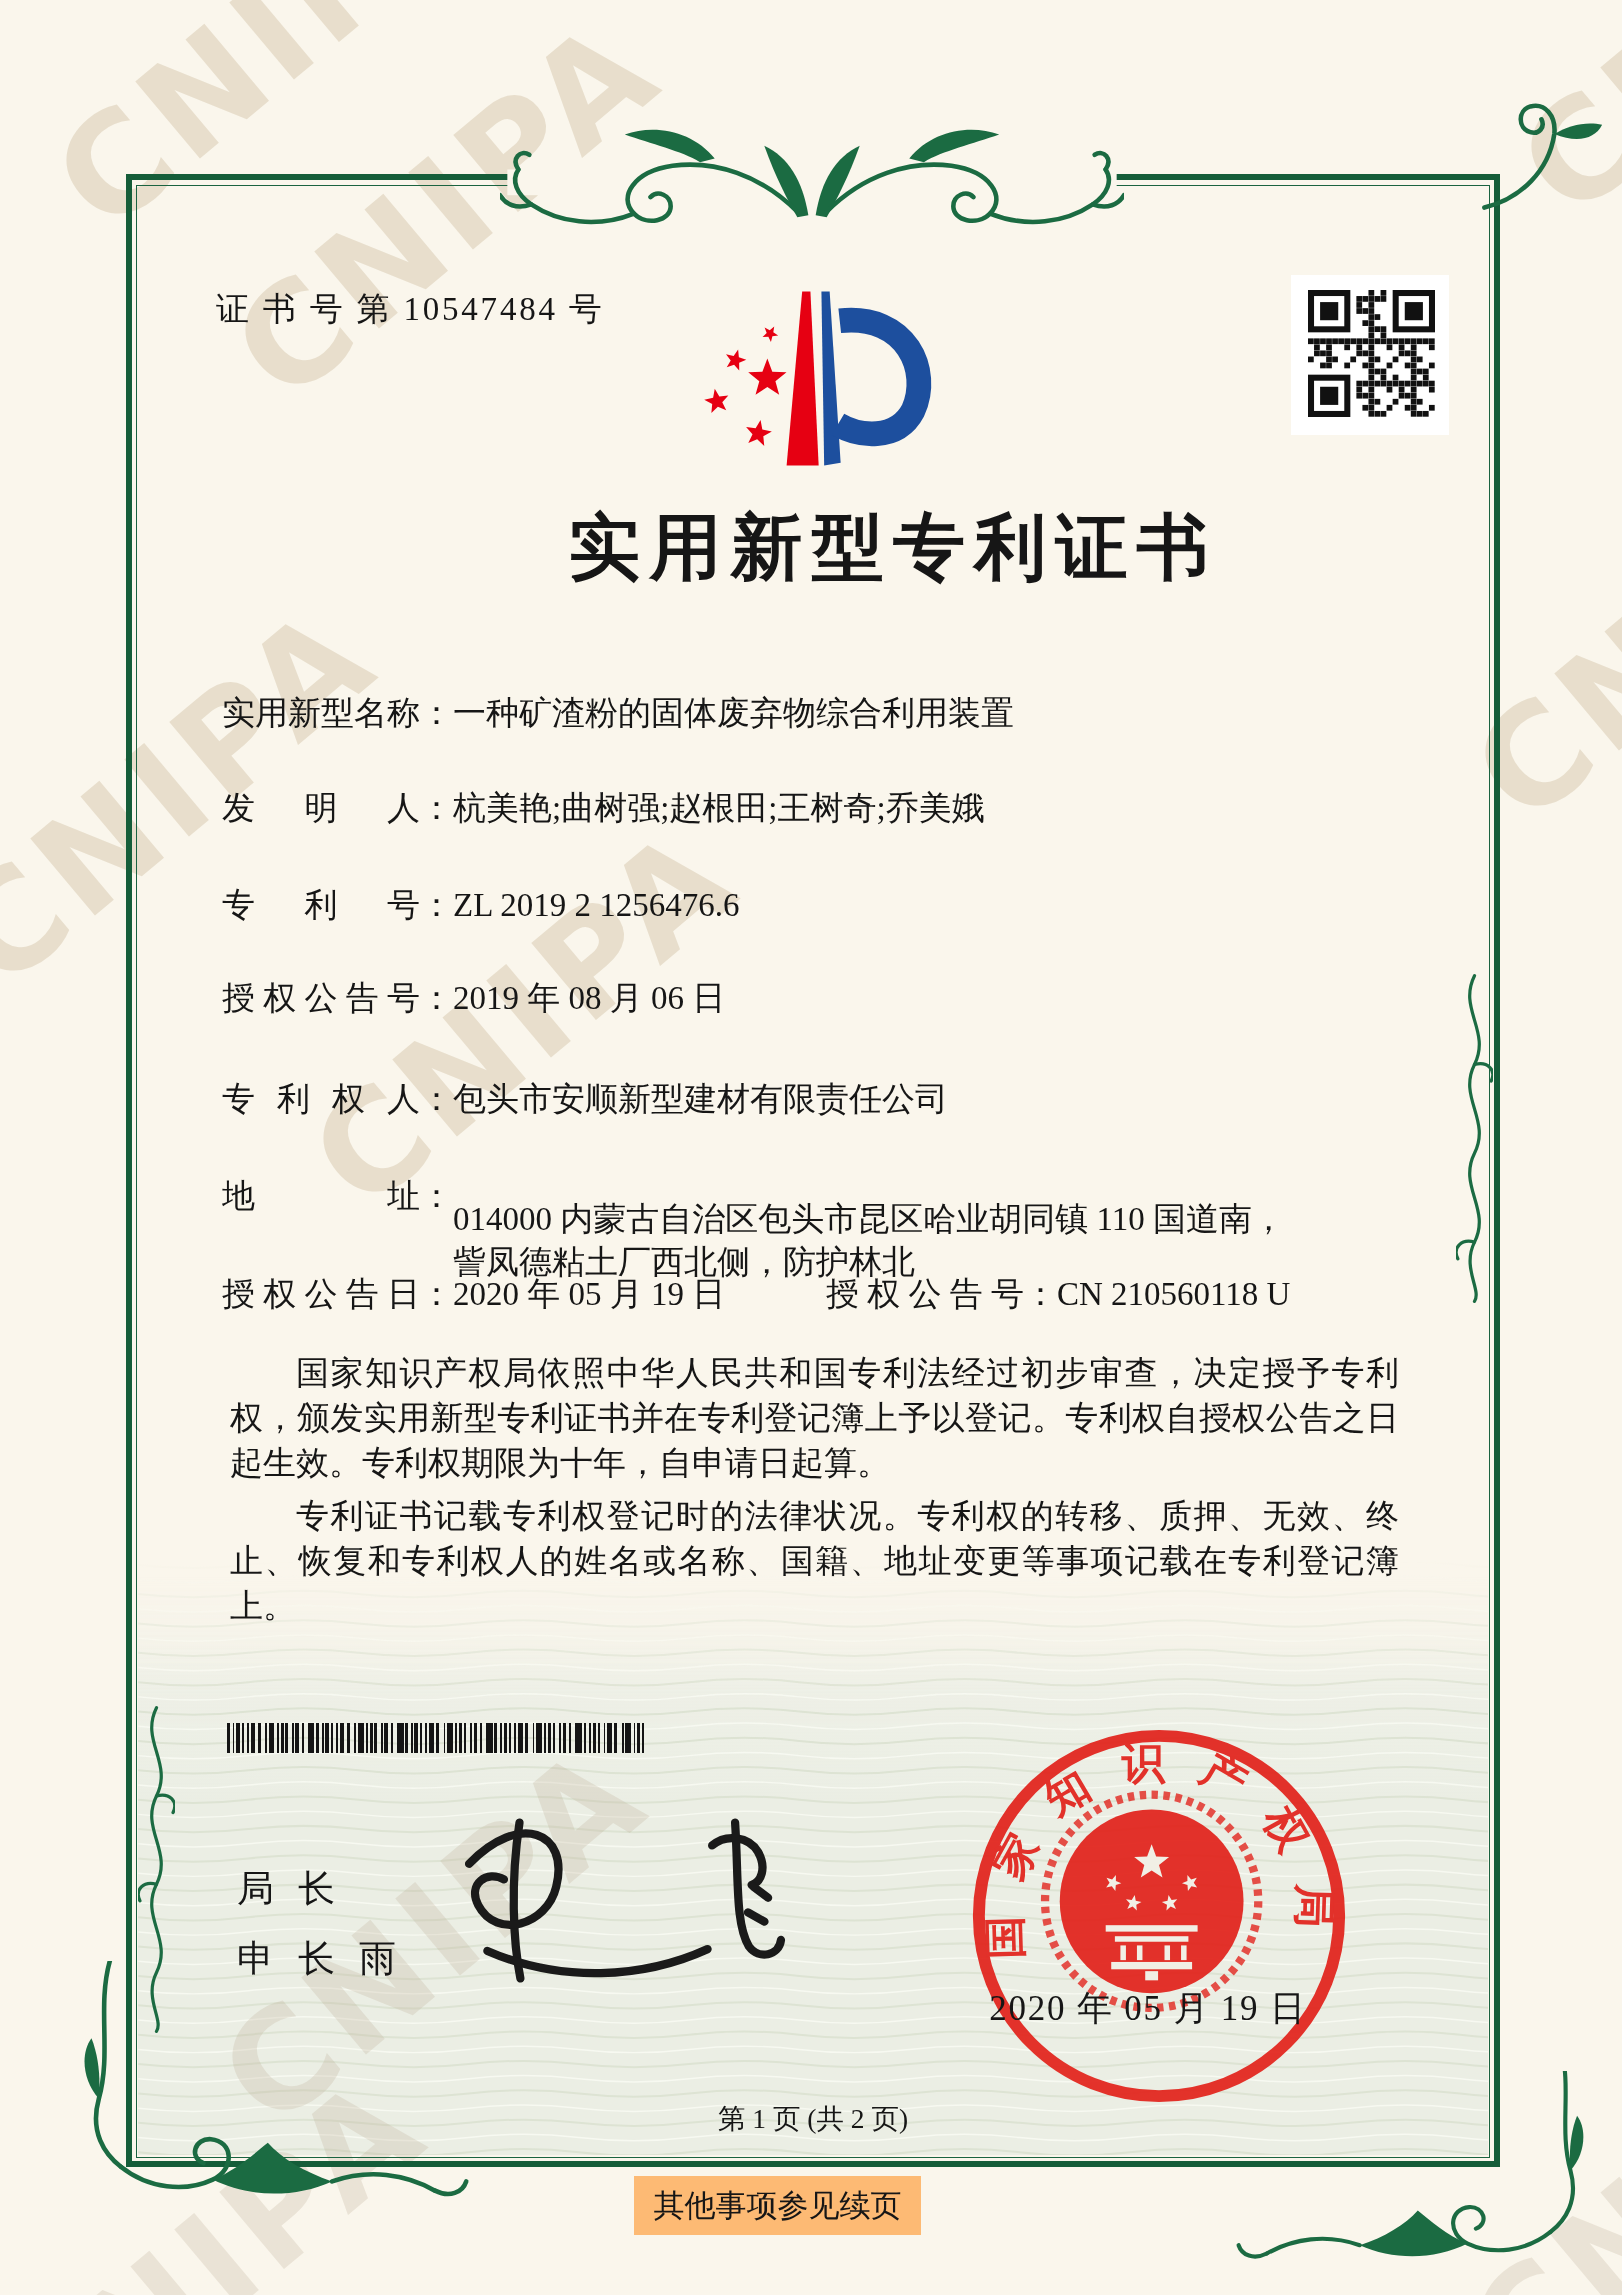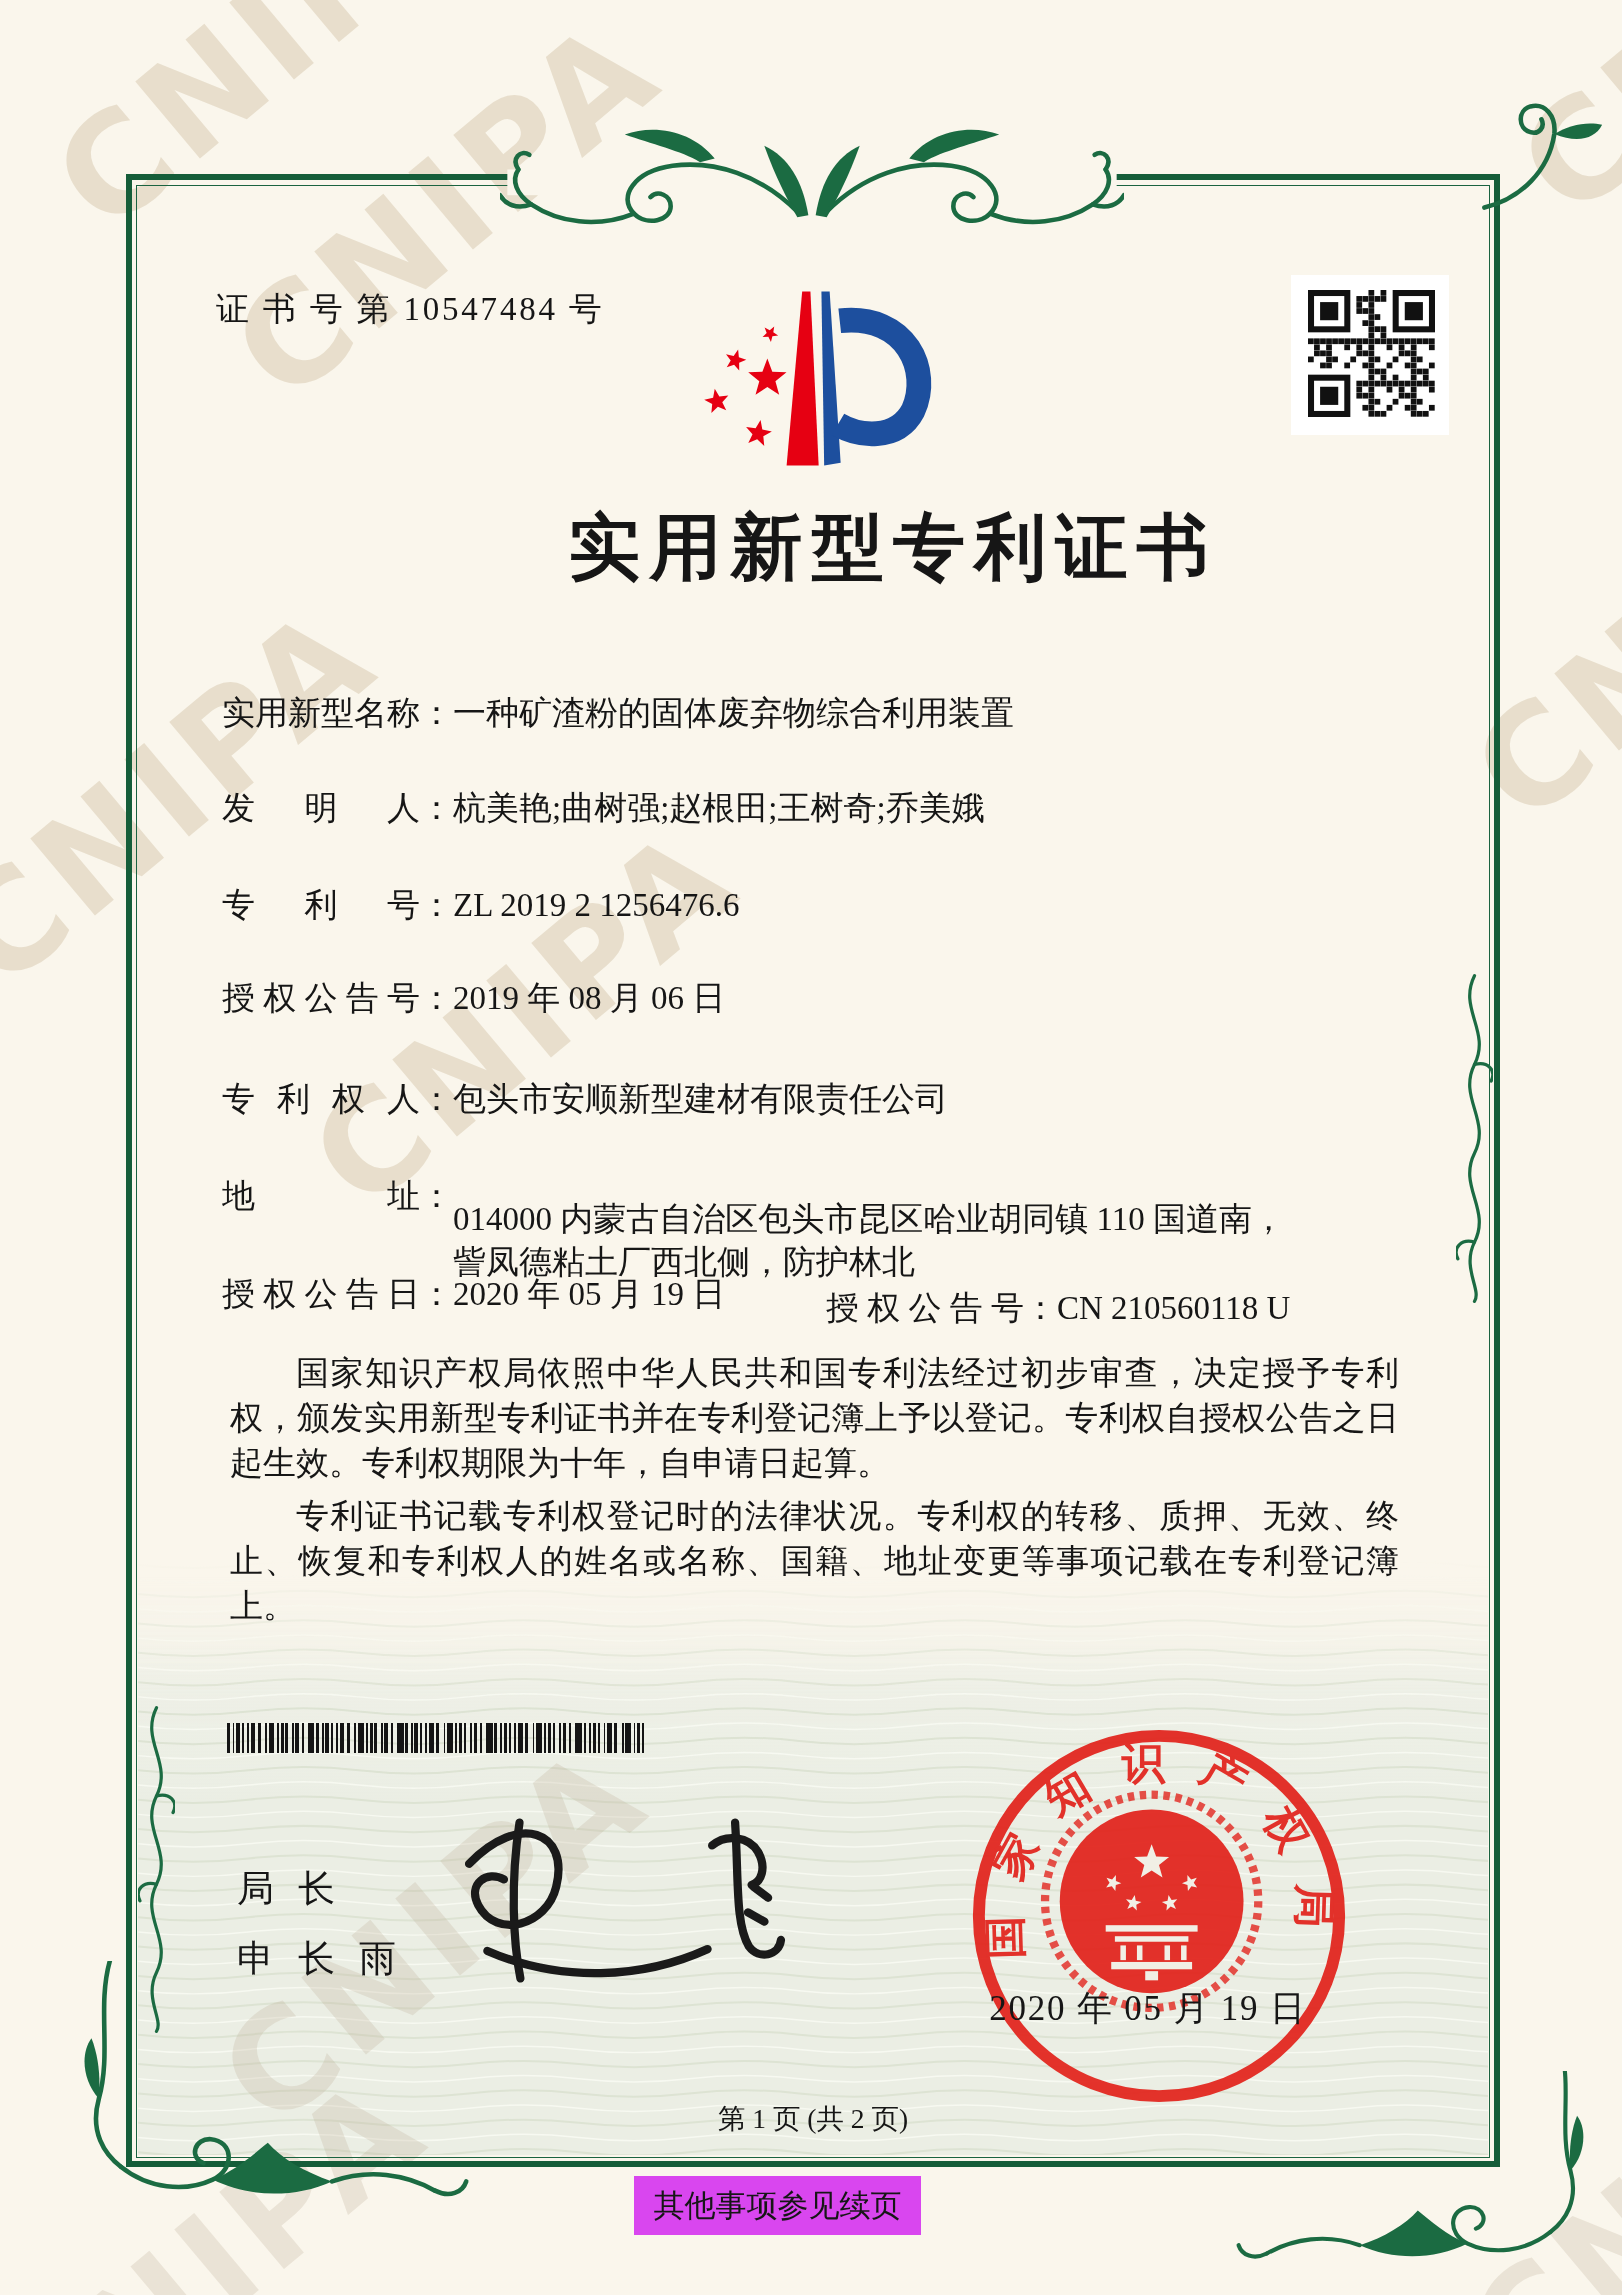--- a/index.html
+++ b/index.html
@@ -27,32 +27,32 @@
   .orn path.thin{stroke-width:3.5;}
   
   .content{z-index:4;}
   #cert-no{left:216px;top:287px;font-size:33px;letter-spacing:2.8px;}
   #title{left:126px;top:500px;width:1534px;text-align:center;font-size:72px;
          font-weight:bold;letter-spacing:9.2px;}
   .row{position:absolute;left:222px;white-space:nowrap;font-size:33px;z-index:4;}
   .flabel{display:inline-block;width:198px;text-align:justify;text-align-last:justify;vertical-align:top;}
   .addrline{font-size:33px;line-height:43px;white-space:nowrap;}
   .addrblock{display:inline-block;vertical-align:top;}
-  #grant-no-group{position:absolute;left:604px;top:14px;white-space:nowrap;}
+  #grant-no-group{position:absolute;left:604px;top:0;white-space:nowrap;}
   #paras{left:222px;top:1343px;width:1185px;font-size:33px;line-height:45px;
          text-align:justify;z-index:4;}
   #paras p{margin:8px;text-indent:2em;}
   #sig-title{left:237px;top:1864px;font-size:37px;font-family:"DejaVu Sans","Liberation Sans",sans-serif;
              font-weight:500;letter-spacing:24px;z-index:4;}
   #sig-name{left:237px;top:1934px;font-size:37px;font-family:"DejaVu Sans","Liberation Sans",sans-serif;
              font-weight:500;letter-spacing:24px;z-index:4;}
   #seal-date{left:955px;top:1985px;width:386px;text-align:center;font-size:35px;
              letter-spacing:1.8px;z-index:6;}
   #page-num{left:126px;top:2101px;width:1374px;text-align:center;font-size:27.5px;z-index:4;}
-  #note-box{left:634px;top:2176px;width:287px;height:59px;background:#d946ef;z-index:4;
+  #note-box{left:634px;top:2176px;width:287px;height:59px;background:#fdba74;z-index:4;
             text-align:center;line-height:59px;font-size:31px;}
   svg{display:block;}
 </style>
 </head>
 <body>
 
 <div id="waveband">
   <svg id="wavesvg" width="1350" height="594" viewBox="0 0 1470 647">
       <path d="M0 4 q 60 7 120 0 t 120 0 t 120 0 t 120 0 t 120 0 t 120 0 t 120 0 t 120 0 t 120 0 t 120 0 t 120 0 t 120 0 t 120 0" fill="none" stroke="#dde3d3" stroke-width="2.2"></path>
       <path d="M0 20 q 60 7 120 0 t 120 0 t 120 0 t 120 0 t 120 0 t 120 0 t 120 0 t 120 0 t 120 0 t 120 0 t 120 0 t 120 0 t 120 0" fill="none" stroke="#f7f9f1" stroke-width="1.6"></path>

